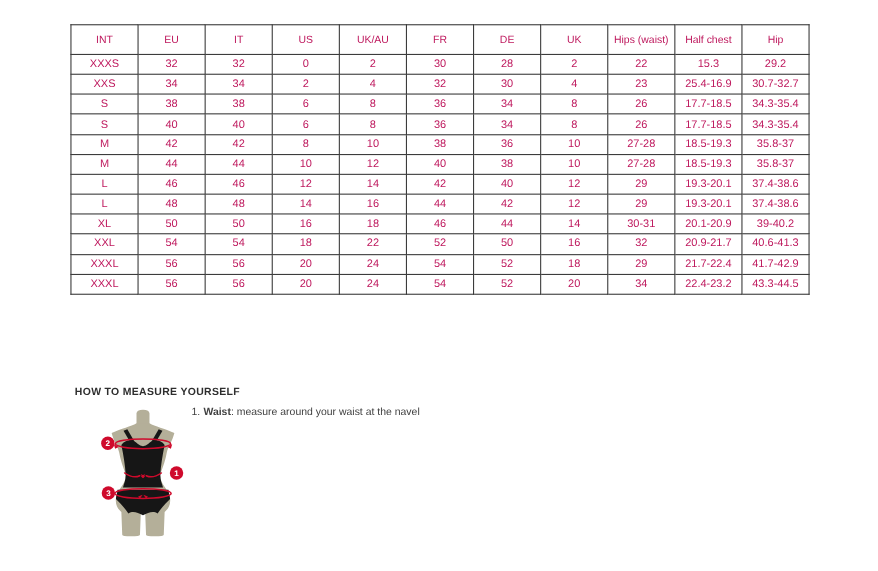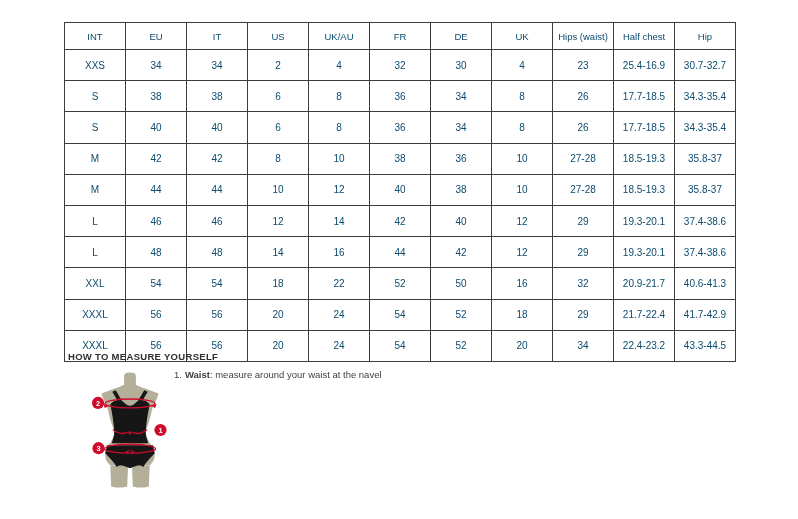--- a/index.html
+++ b/index.html
@@ -7,24 +7,24 @@
   body {
     width: 798px; height: 519px;
     background: #ffffff;
     font-family: "Liberation Sans", sans-serif;
     position: relative;
     overflow: hidden;
   }
 
   .size-table {
     position: absolute; left: 64px; top: 22px;
-    width: 672px; height: 340px;
+    width: 672px; height: 246px;
     border-collapse: collapse;
     table-layout: fixed;
-    color: #0c4a6e;
+    color: #be185d;
   }
   .size-table th, .size-table td {
     border: 1px solid #3c3c3c;
     text-align: center;
     vertical-align: middle;
     padding: 0;
     font-weight: 400;
     overflow: hidden;
     white-space: nowrap;
   }
@@ -71,20 +71,33 @@
           <th>FR</th>
           <th>DE</th>
           <th>UK</th>
           <th>Hips (waist)</th>
           <th>Half chest</th>
           <th>Hip</th>
         </tr>
     </thead>
     <tbody>
         <tr>
+          <td>XXXS</td>
+          <td>32</td>
+          <td>32</td>
+          <td>0</td>
+          <td>2</td>
+          <td>30</td>
+          <td>28</td>
+          <td>2</td>
+          <td>22</td>
+          <td>15.3</td>
+          <td>29.2</td>
+        </tr>
+        <tr>
           <td>XXS</td>
           <td>34</td>
           <td>34</td>
           <td>2</td>
           <td>4</td>
           <td>32</td>
           <td>30</td>
           <td>4</td>
           <td>23</td>
           <td>25.4-16.9</td>
@@ -160,20 +173,33 @@
           <td>48</td>
           <td>48</td>
           <td>14</td>
           <td>16</td>
           <td>44</td>
           <td>42</td>
           <td>12</td>
           <td>29</td>
           <td>19.3-20.1</td>
           <td>37.4-38.6</td>
+        </tr>
+        <tr>
+          <td>XL</td>
+          <td>50</td>
+          <td>50</td>
+          <td>16</td>
+          <td>18</td>
+          <td>46</td>
+          <td>44</td>
+          <td>14</td>
+          <td>30-31</td>
+          <td>20.1-20.9</td>
+          <td>39-40.2</td>
         </tr>
         <tr>
           <td>XXL</td>
           <td>54</td>
           <td>54</td>
           <td>18</td>
           <td>22</td>
           <td>52</td>
           <td>50</td>
           <td>16</td>

